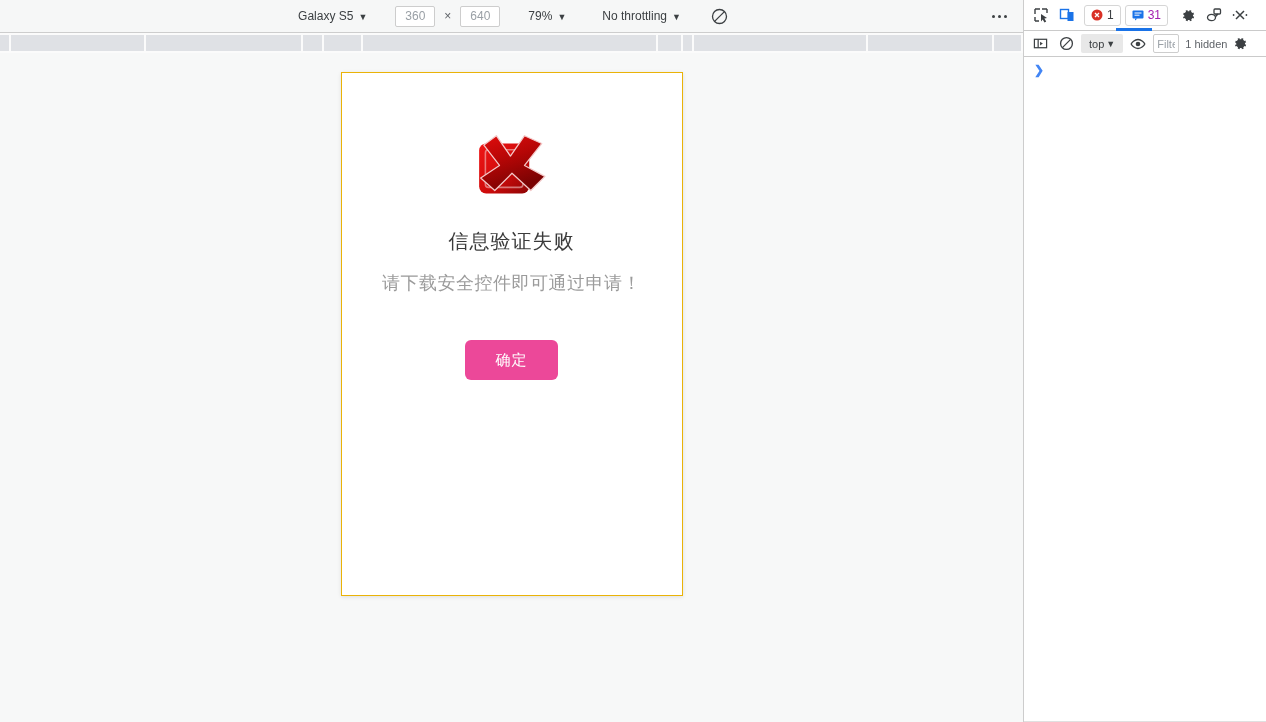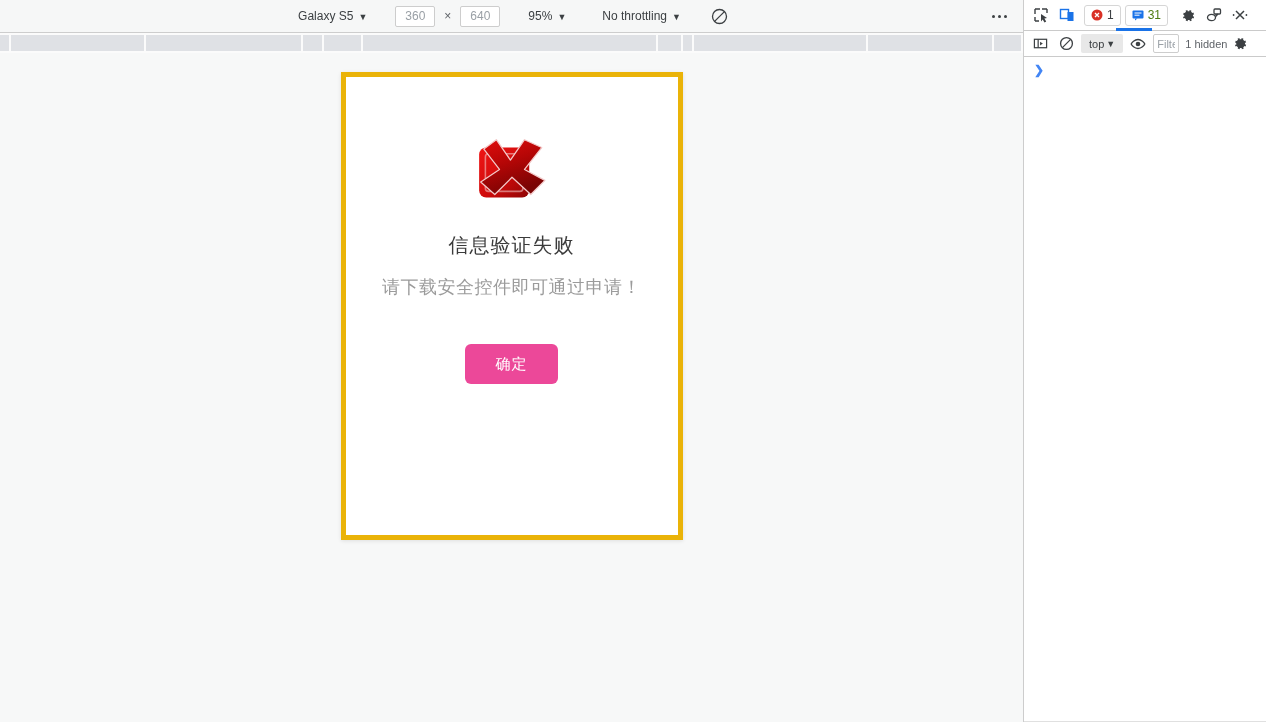--- a/index.html
+++ b/index.html
@@ -79,23 +79,23 @@
   }
 
   
   #viewport-area {
     flex: 1; position: relative;
     background: #f7f8f8;
     display: flex; justify-content: center;
     padding-top: 19px;
   }
   #device-frame {
-    width: 342px; height: 468px;
+    width: 342px; height: 524px;
     background: #ffffff;
-    border: 5px solid #eab308;
+    border: 1px solid #eab308;
     box-shadow: 0 1px 4px rgba(0,0,0,0.10);
     overflow: hidden;
     position: relative;
   }
 
   
   .page-inner { padding-top: 58px; text-align: center; }
   .err-icon { width: 80px; height: 72px; margin: 0 auto; display: block; }
   .err-title {
     font-size: 20px; color: #3b3b3b; font-weight: normal;
@@ -133,21 +133,21 @@
     border-radius: 2px; cursor: pointer; flex: 0 0 auto;
   }
   .badge {
     display: flex; align-items: center; gap: 4px;
     height: 21px; padding: 0 6px;
     border: 1px solid #d6d6d6; border-radius: 3px;
     background: #ffffff; cursor: pointer;
     font-size: 12px; color: #3c4043; margin-left: 4px;
   }
   .badge-err { color: #3c4043; }
-  .badge-msg { color: #4d7c0f; }
+  .badge-msg { color: #a21caf; }
   .active-underline {
     position: absolute; left: 92px; bottom: -1px;
     width: 36px; height: 3px; background: #1a73e8;
   }
   #dt-row2 {
     height: 26px; min-height: 26px;
     border-bottom: 1px solid #cacaca;
     display: flex; align-items: center; padding: 0 3px;
     background: #ffffff;
   }
@@ -195,21 +195,21 @@
         <div class="dt-item">
           <span>Galaxy S5</span>
           <span class="caret">▼</span>
         </div>
         <div class="dt-gap"></div>
         <input class="dim-box" value="360" style="">
         <span class="dim-x">×</span>
         <input class="dim-box" value="640" style="">
         <div class="dt-gap"></div>
         <div class="dt-item">
-          <span>95%</span>
+          <span>79%</span>
           <span class="caret">▼</span>
         </div>
         <div class="dt-gap"></div>
         <div class="dt-item">
           <span>No throttling</span>
           <span class="caret">▼</span>
         </div>
         <div class="rotate-btn">
           <svg width="17" height="17" viewBox="0 0 17 17">
             <circle cx="8.5" cy="8.5" r="7" fill="none" stroke="#3c4043" stroke-width="1.3"></circle>

